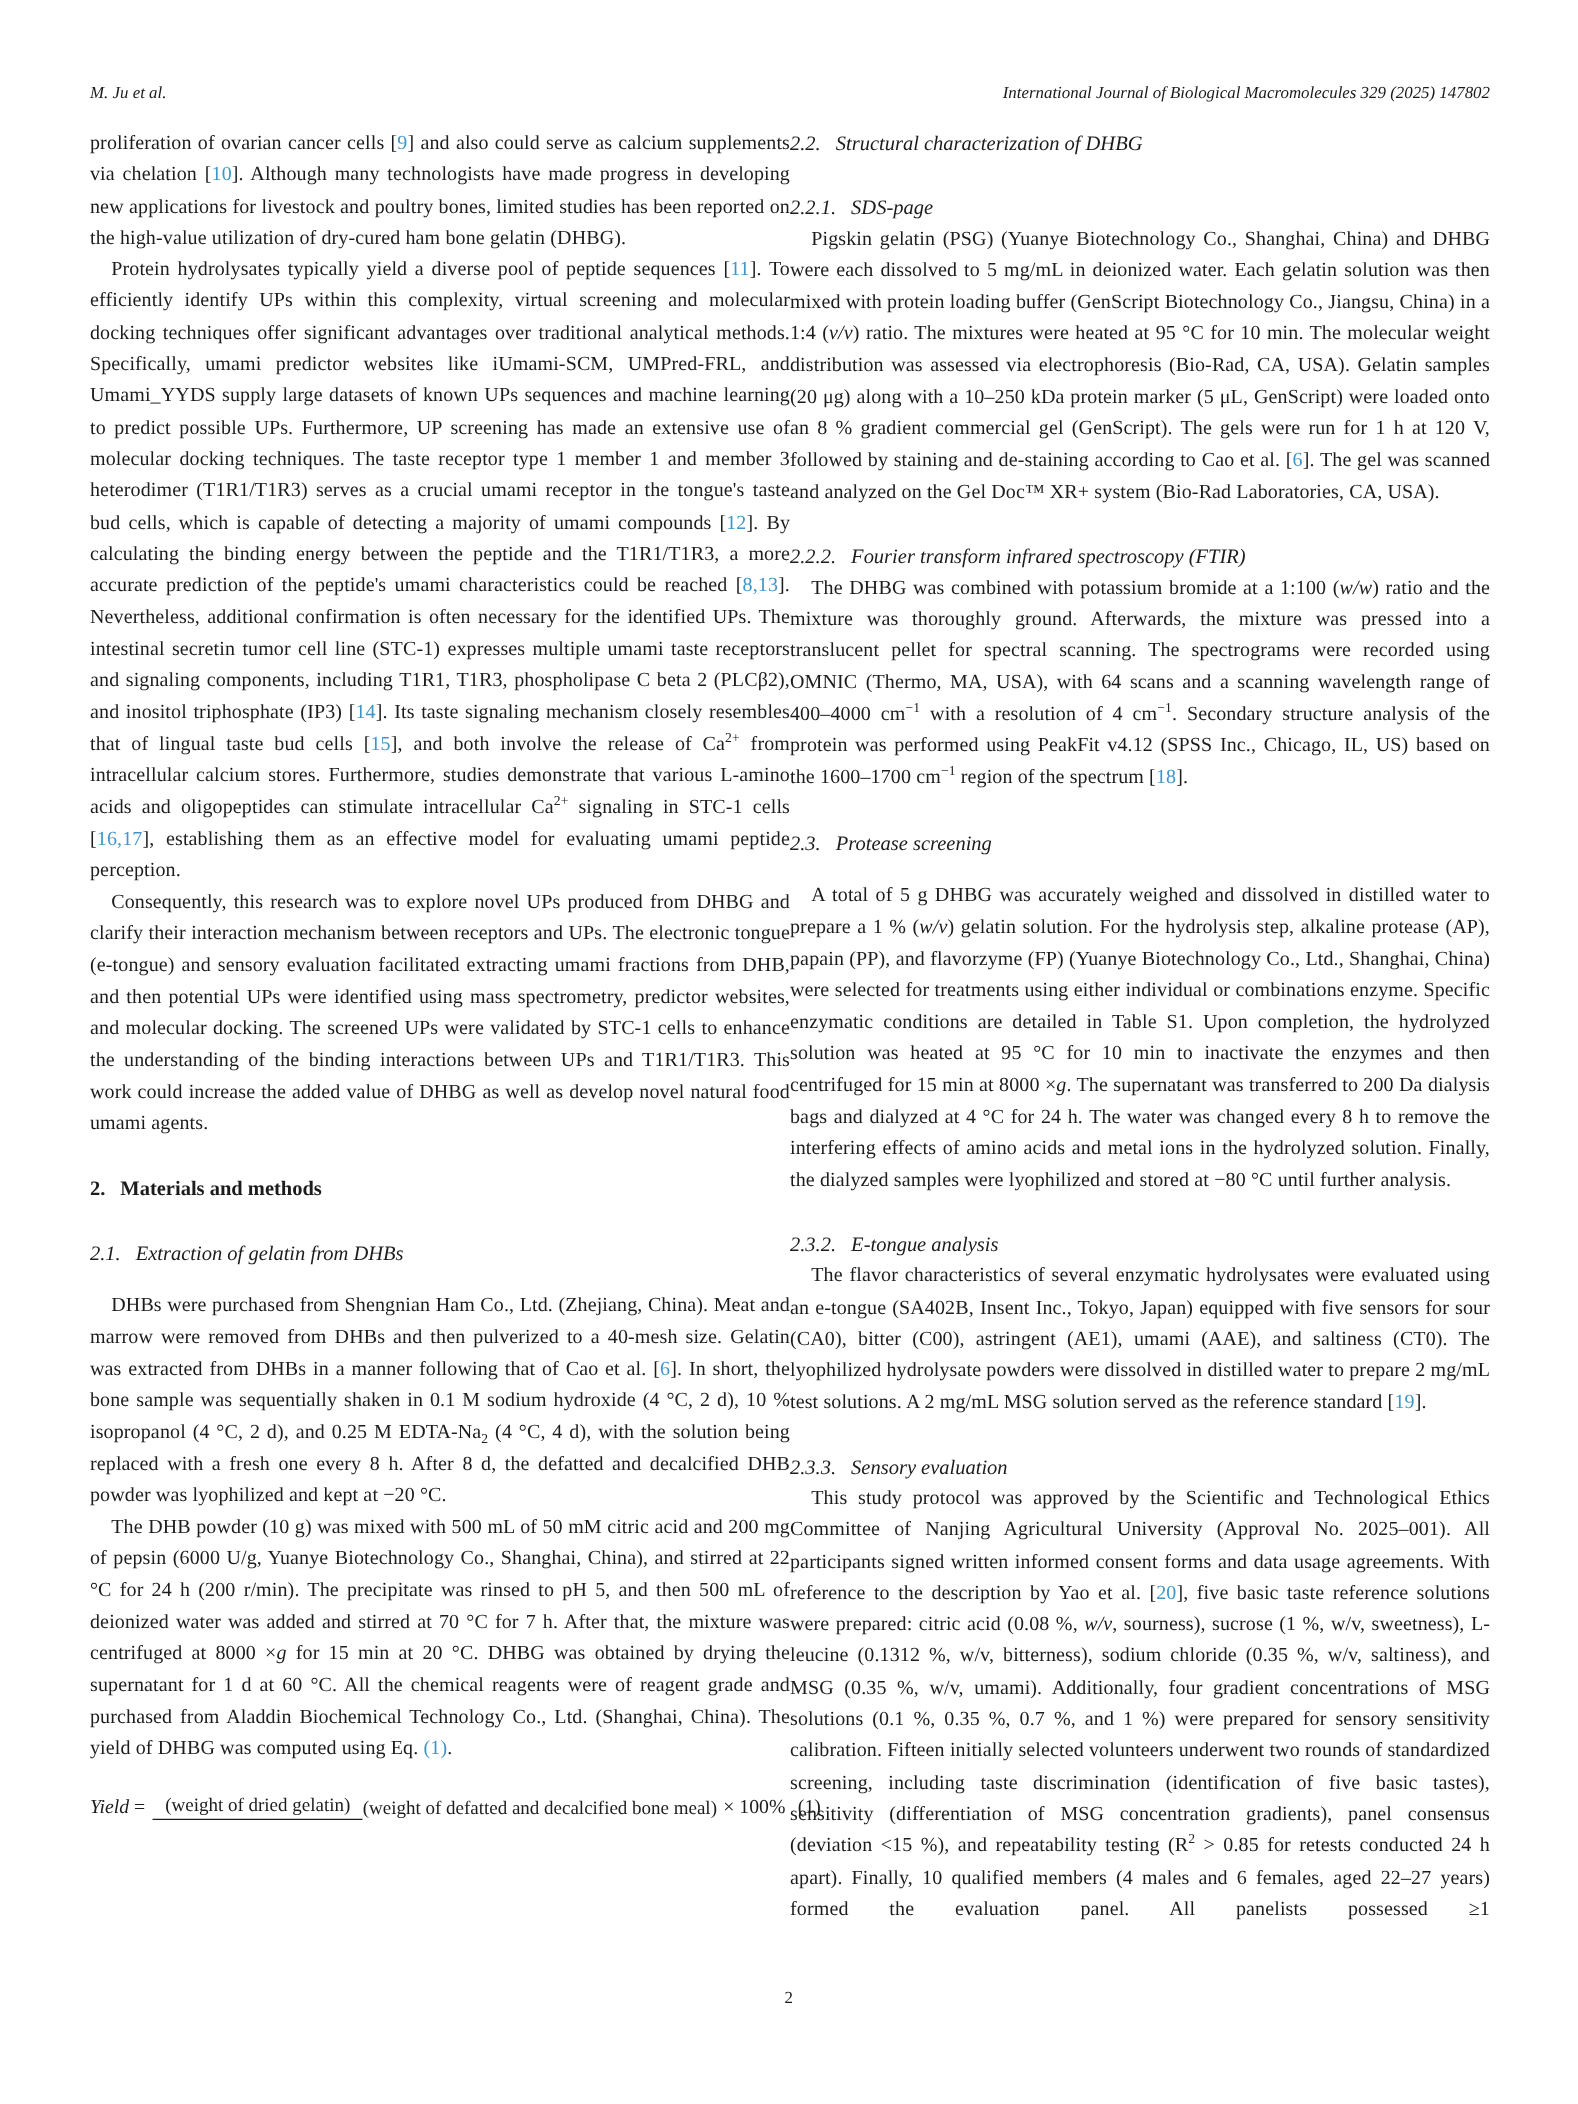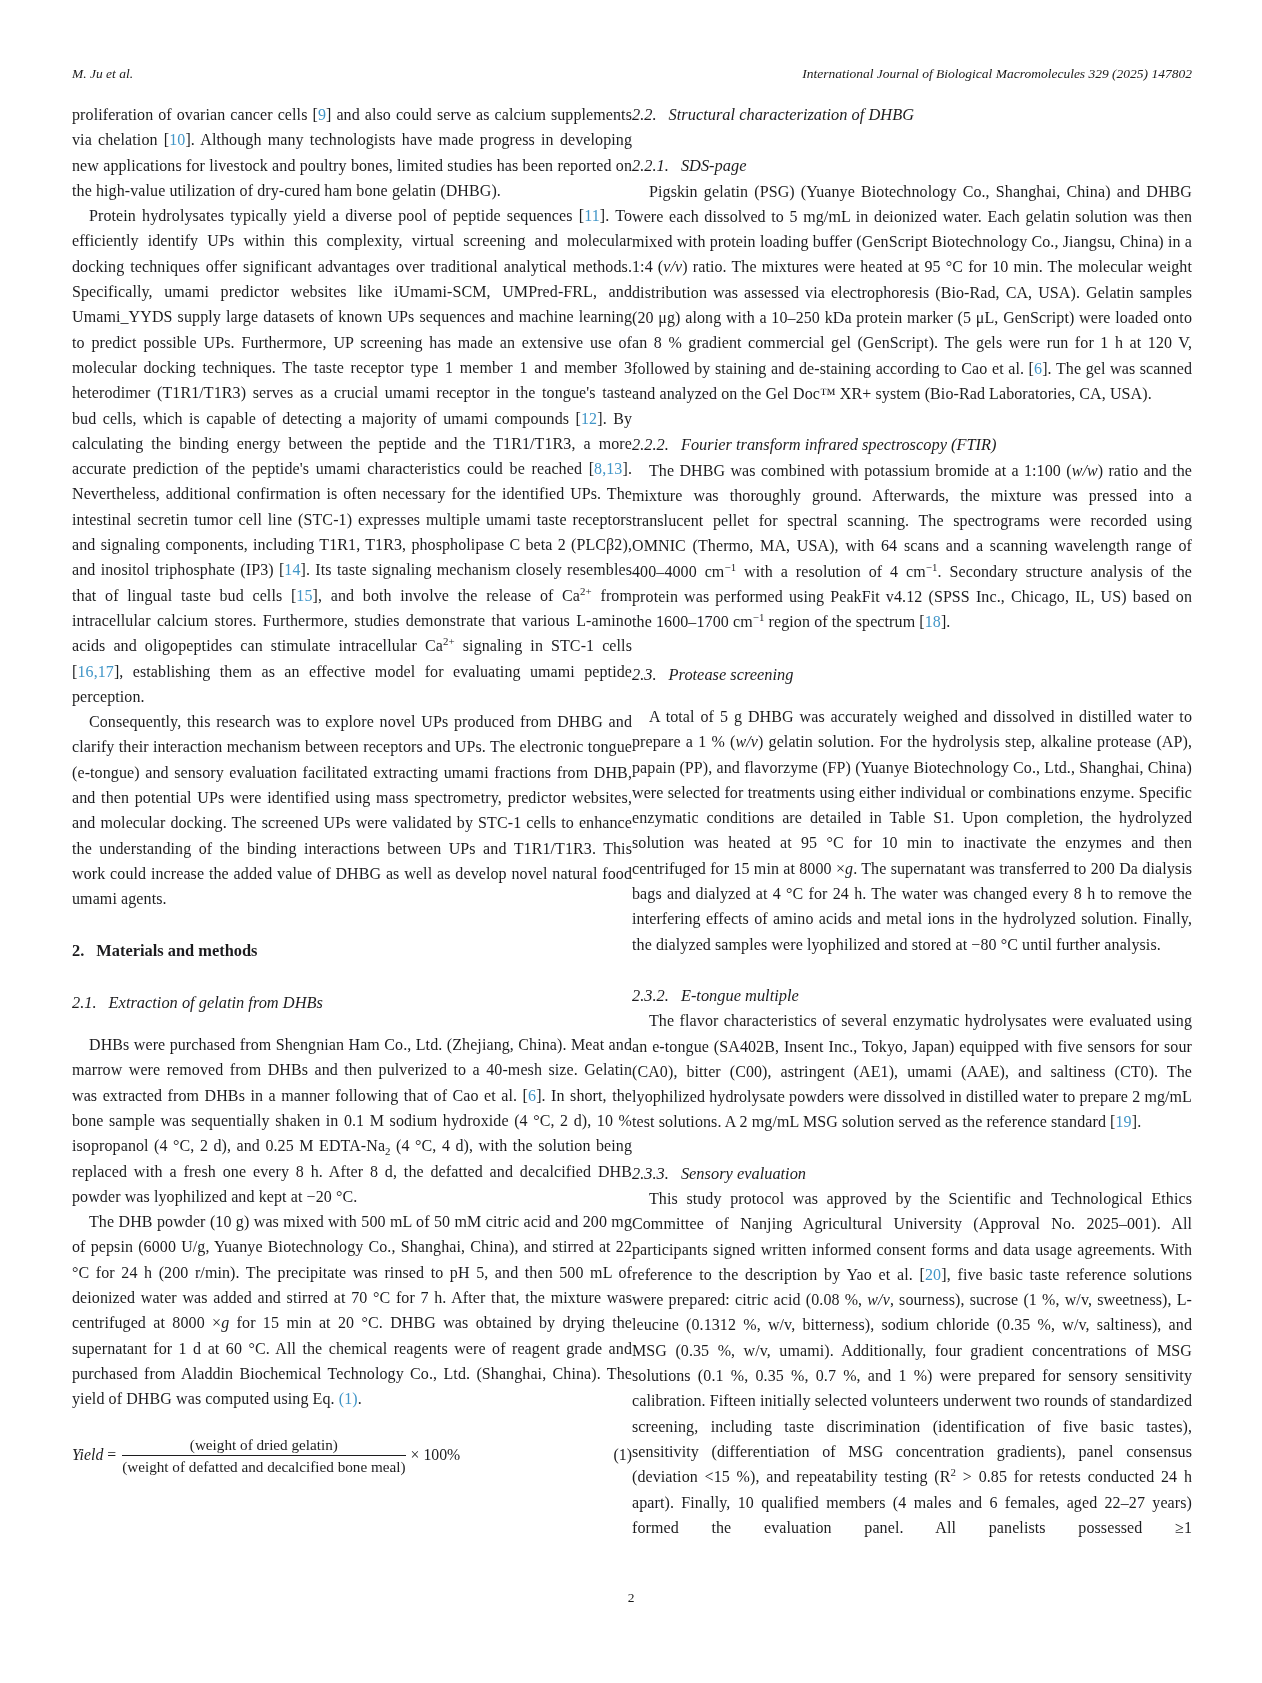--- a/index.html
+++ b/index.html
@@ -45,21 +45,21 @@
   sup { font-size:68%; line-height:0; }
   sub { font-size:68%; line-height:0; }
 
   .equation {
     margin-top:24px;
     display:flex; align-items:center;
     font-size:15.8px; line-height:1.15;
     white-space:nowrap;
   }
   .equation .eq-lhs { margin-right:6px; }
-  .equation .frac { display:inline-flex; flex-direction:column; text-align:center; font-size:15.2px; }
+  .equation .frac { display:inline-flex; flex-direction:row; text-align:center; font-size:15.2px; }
   .equation .frac .num { padding:0 10px 2px 10px; border-bottom:1.2px solid #1c1c1e; }
   .equation .frac .den { padding-top:2px; }
   .equation .eq-mul { margin-left:5px; }
   .equation .eq-label { margin-left:auto; padding-left:10px; }
 
   .footer {
     position:absolute; top:1590px; left:0; right:0;
     text-align:center; font-size:13.5px; color:#1a1a1a;
   }
 </style>
@@ -93,21 +93,21 @@
         </div>
       </div>
     <div class="col">
         <div class="heading italic sect"><span class="hnum">2.2.</span><span class="htitle">Structural characterization of DHBG</span></div>
         <div class="heading italic"><span class="hnum">2.2.1.</span><span class="htitle">SDS-page</span></div>
         <p class="para indent"><span>Pigskin gelatin (PSG) (Yuanye Biotechnology Co., Shanghai, China) and DHBG were each dissolved to 5 mg/mL in deionized water. Each gelatin solution was then mixed with protein loading buffer (GenScript Biotechnology Co., Jiangsu, China) in a 1:4 (</span><span class="it">v/v</span><span>) ratio. The mixtures were heated at 95 °C for 10 min. The molecular weight distribution was assessed via electrophoresis (Bio-Rad, CA, USA). Gelatin samples (20 μg) along with a 10–250 kDa protein marker (5 μL, GenScript) were loaded onto an 8 % gradient commercial gel (GenScript). The gels were run for 1 h at 120 V, followed by staining and de-staining according to Cao et al. [</span><span class="cite">6</span><span>]. The gel was scanned and analyzed on the Gel Doc™ XR+ system (Bio-Rad Laboratories, CA, USA).</span></p>
         <div class="heading italic"><span class="hnum">2.2.2.</span><span class="htitle">Fourier transform infrared spectroscopy (FTIR)</span></div>
         <p class="para indent"><span>The DHBG was combined with potassium bromide at a 1:100 (</span><span class="it">w/w</span><span>) ratio and the mixture was thoroughly ground. Afterwards, the mixture was pressed into a translucent pellet for spectral scanning. The spectrograms were recorded using OMNIC (Thermo, MA, USA), with 64 scans and a scanning wavelength range of 400–4000 cm</span><sup>−1</sup><span> with a resolution of 4 cm</span><sup>−1</sup><span>. Secondary structure analysis of the protein was performed using PeakFit v4.12 (SPSS Inc., Chicago, IL, US) based on the 1600–1700 cm</span><sup>−1</sup><span> region of the spectrum [</span><span class="cite">18</span><span>].</span></p>
         <div class="heading italic sect"><span class="hnum">2.3.</span><span class="htitle">Protease screening</span></div>
         <p class="para indent"><span>A total of 5 g DHBG was accurately weighed and dissolved in distilled water to prepare a 1 % (</span><span class="it">w/v</span><span>) gelatin solution. For the hydrolysis step, alkaline protease (AP), papain (PP), and flavorzyme (FP) (Yuanye Biotechnology Co., Ltd., Shanghai, China) were selected for treatments using either individual or combinations enzyme. Specific enzymatic conditions are detailed in Table S1. Upon completion, the hydrolyzed solution was heated at 95 °C for 10 min to inactivate the enzymes and then centrifuged for 15 min at 8000 ×</span><span class="it">g</span><span>. The supernatant was transferred to 200 Da dialysis bags and dialyzed at 4 °C for 24 h. The water was changed every 8 h to remove the interfering effects of amino acids and metal ions in the hydrolyzed solution. Finally, the dialyzed samples were lyophilized and stored at −80 °C until further analysis.</span></p>
-        <div class="heading italic"><span class="hnum">2.3.2.</span><span class="htitle">E-tongue multiple</span></div>
+        <div class="heading italic"><span class="hnum">2.3.2.</span><span class="htitle">E-tongue analysis</span></div>
         <p class="para indent"><span>The flavor characteristics of several enzymatic hydrolysates were evaluated using an e-tongue (SA402B, Insent Inc., Tokyo, Japan) equipped with five sensors for sour (CA0), bitter (C00), astringent (AE1), umami (AAE), and saltiness (CT0). The lyophilized hydrolysate powders were dissolved in distilled water to prepare 2 mg/mL test solutions. A 2 mg/mL MSG solution served as the reference standard [</span><span class="cite">19</span><span>].</span></p>
         <div class="heading italic"><span class="hnum">2.3.3.</span><span class="htitle">Sensory evaluation</span></div>
         <p class="para indent jlast"><span>This study protocol was approved by the Scientific and Technological Ethics Committee of Nanjing Agricultural University (Approval No. 2025–001). All participants signed written informed consent forms and data usage agreements. With reference to the description by Yao et al. [</span><span class="cite">20</span><span>], five basic taste reference solutions were prepared: citric acid (0.08 %, </span><span class="it">w/v</span><span>, sourness), sucrose (1 %, w/v, sweetness), L-leucine (0.1312 %, w/v, bitterness), sodium chloride (0.35 %, w/v, saltiness), and MSG (0.35 %, w/v, umami). Additionally, four gradient concentrations of MSG solutions (0.1 %, 0.35 %, 0.7 %, and 1 %) were prepared for sensory sensitivity calibration. Fifteen initially selected volunteers underwent two rounds of standardized screening, including taste discrimination (identification of five basic tastes), sensitivity (differentiation of MSG concentration gradients), panel consensus (deviation &lt;15 %), and repeatability testing (R</span><sup>2</sup><span> &gt; 0.85 for retests conducted 24 h apart). Finally, 10 qualified members (4 males and 6 females, aged 22–27 years) formed the evaluation panel. All panelists possessed ≥1</span></p>
       </div>
   </div>
 
   <div class="footer">
     <span>2</span>
   </div>
 

